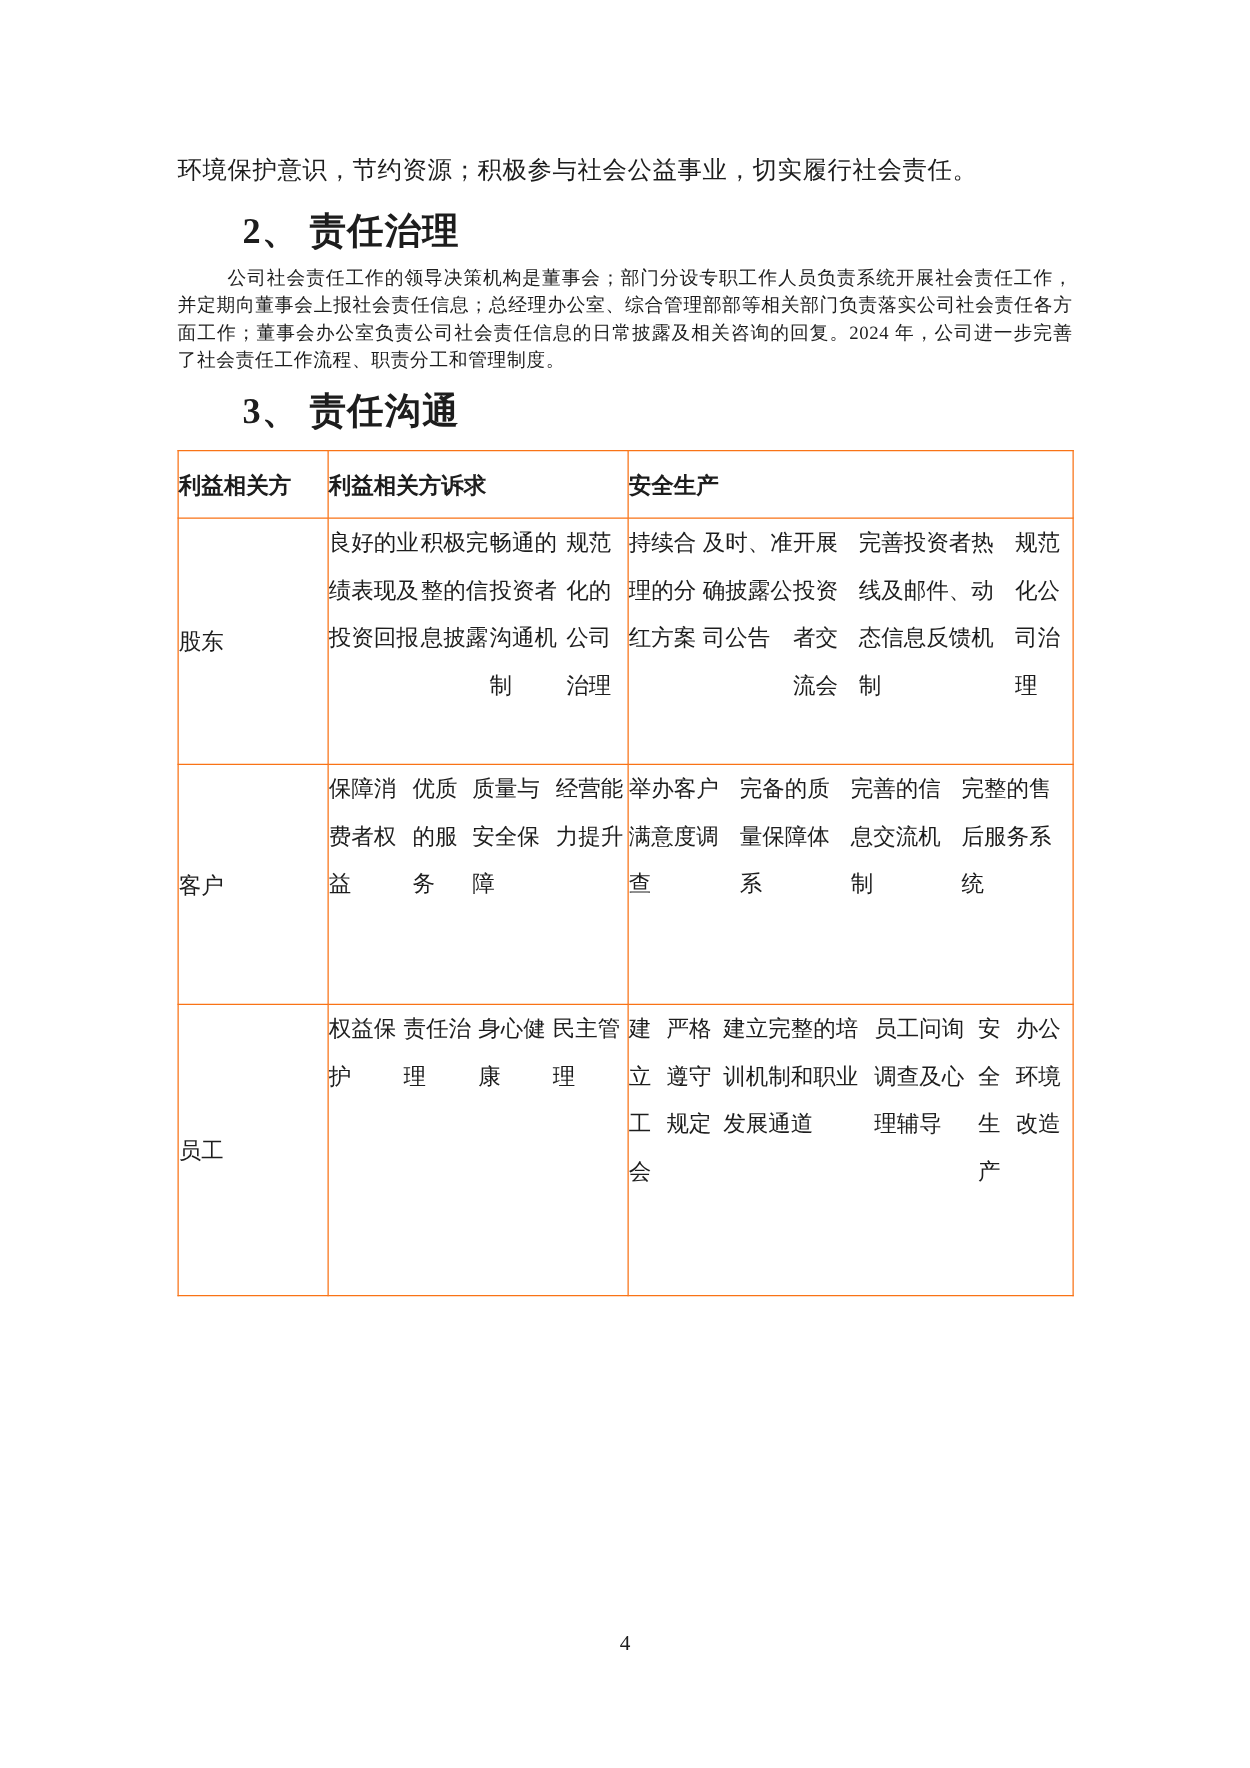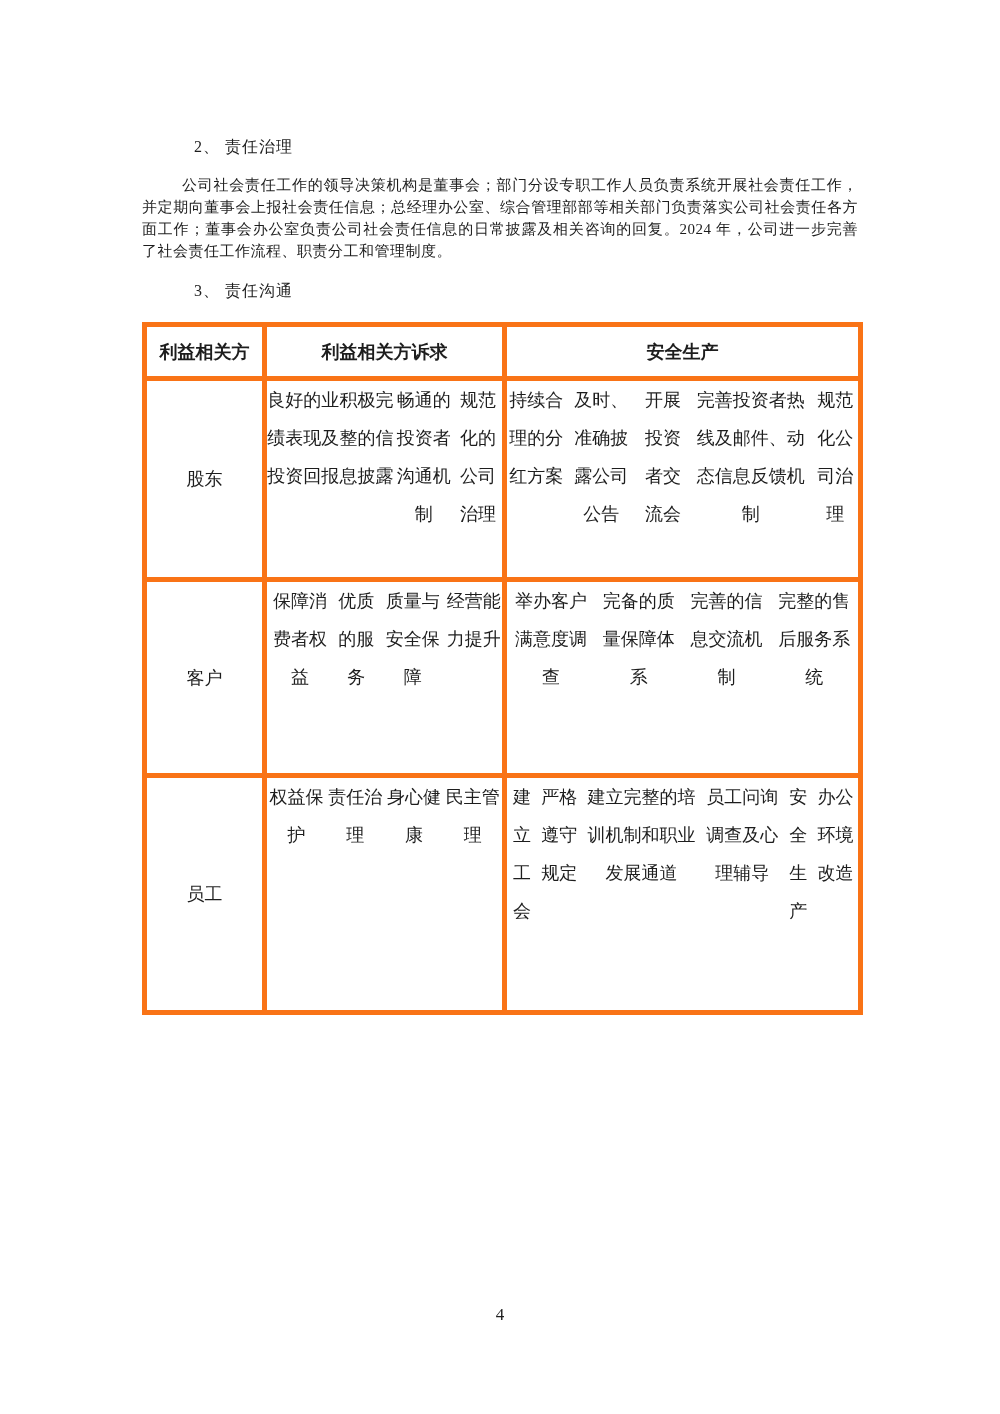--- a/index.html
+++ b/index.html
@@ -22,23 +22,23 @@
     padding-top: 118px;
   }
   .intro {
     margin: 0;
     font-size: 19.5px;
     line-height: 38px;
     letter-spacing: 0.5px;
   }
   .heading {
     margin: 10px 0 0 52px;
-    font-size: 16px;
+    font-size: 29px;
     line-height: 38px;
-    font-weight: normal;
+    font-weight: bold;
     letter-spacing: 1px;
   }
   .body-para {
     margin: 8px 0 0 0;
     font-size: 15px;
     line-height: 22px;
     text-align: justify;
     text-indent: 40px;
     letter-spacing: 0.5px;
   }
@@ -47,23 +47,23 @@
     width: 716px;
     border-collapse: collapse;
     table-layout: fixed;
     font-size: 18px;
     color: #1d1d1d;
   }
   table.stk col.c1 { width: 120px; }
   table.stk col.c2 { width: 240px; }
   table.stk col.c3 { width: 356px; }
   table.stk th, table.stk td {
-    border: 5px solid #f97316;
+    border: 1px solid #f97316;
     padding: 0;
-    text-align: center;
+    text-align: left;
     vertical-align: middle;
     font-weight: normal;
   }
   table.stk th { font-weight: bold; }
   tr.hr { height: 54px; }
   tr.r1 { height: 197px; }
   tr.r2 { height: 192px; }
   tr.r3 { height: 233px; }
   .stack {
     display: flex;
@@ -83,20 +83,21 @@
     font-size: 17px;
     line-height: 30px;
   }
 </style>
 </head>
 <body>
 
 <div class="page">
   <div class="content">
 
+    <p class="intro">环境保护意识，节约资源；积极参与社会公益事业，切实履行社会责任。</p>
 
     <h2 class="heading">2、 责任治理</h2>
 
     <p class="body-para">公司社会责任工作的领导决策机构是董事会；部门分设专职工作人员负责系统开展社会责任工作，并定期向董事会上报社会责任信息；总经理办公室、综合管理部部等相关部门负责落实公司社会责任各方面工作；董事会办公室负责公司社会责任信息的日常披露及相关咨询的回复。2024 年，公司进一步完善了社会责任工作流程、职责分工和管理制度。</p>
 
     <h2 class="heading">3、 责任沟通</h2>
 
     <table class="stk">
       <colgroup>
         <col class="c1">

